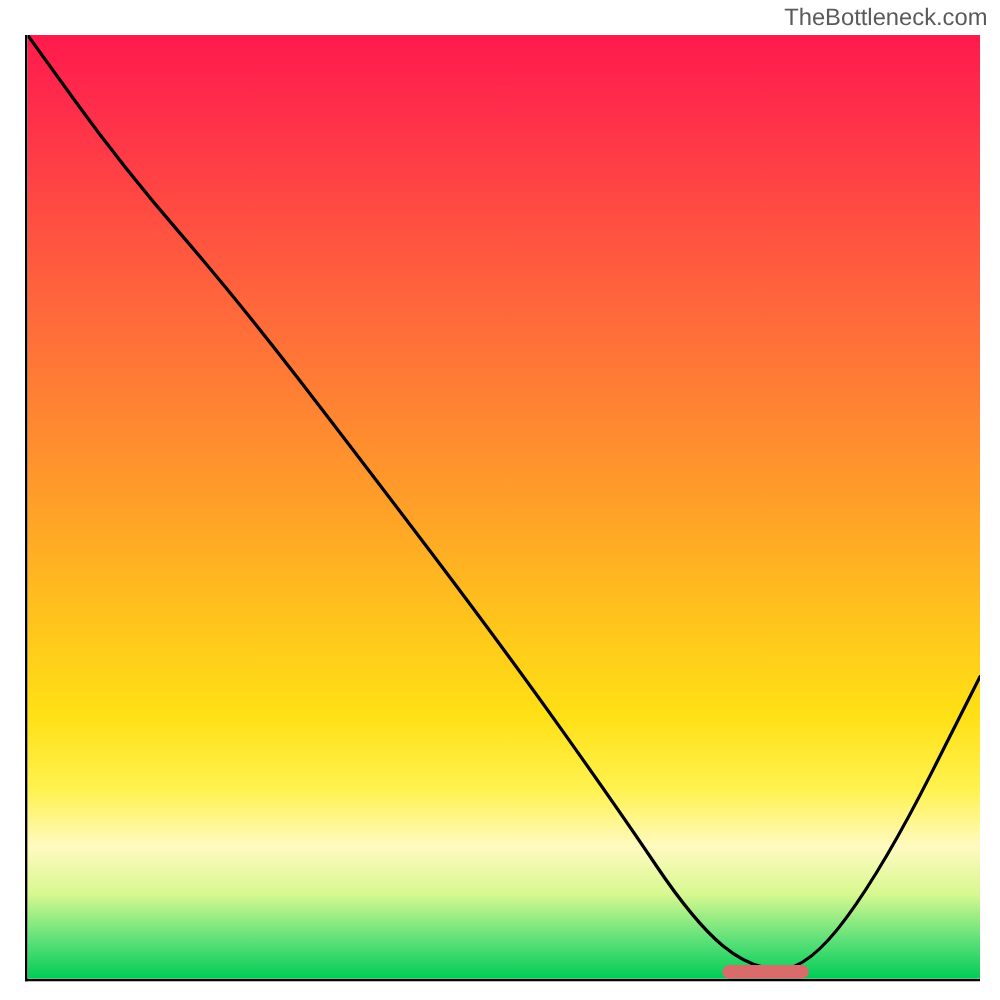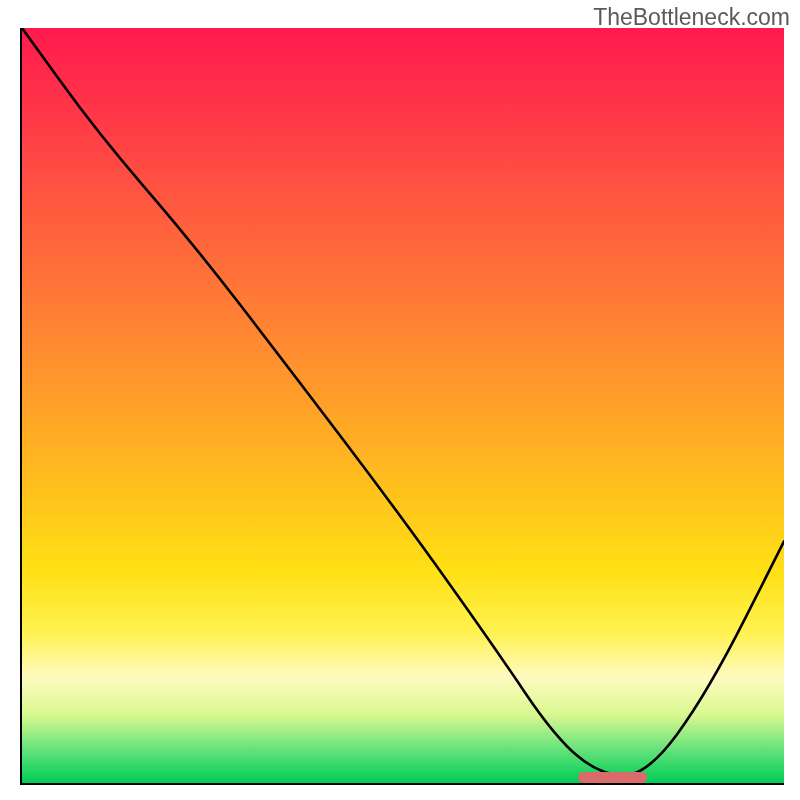--- a/index.html
+++ b/index.html
@@ -8,21 +8,21 @@
     width: 800px;
     height: 800px;
     position: relative;
     font-family: Arial, sans-serif;
     background: #ffffff;
   }
   .watermark {
     position: absolute;
     top: 4px;
     right: 10px;
-    font-size: 23px;
+    font-size: 19px;
     color: #5a5a5a;
     font-weight: 500;
     z-index: 10;
   }
   .plot-area {
     position: absolute;
     left: 20px;
     top: 28px;
     width: 762px;
     height: 755px;

